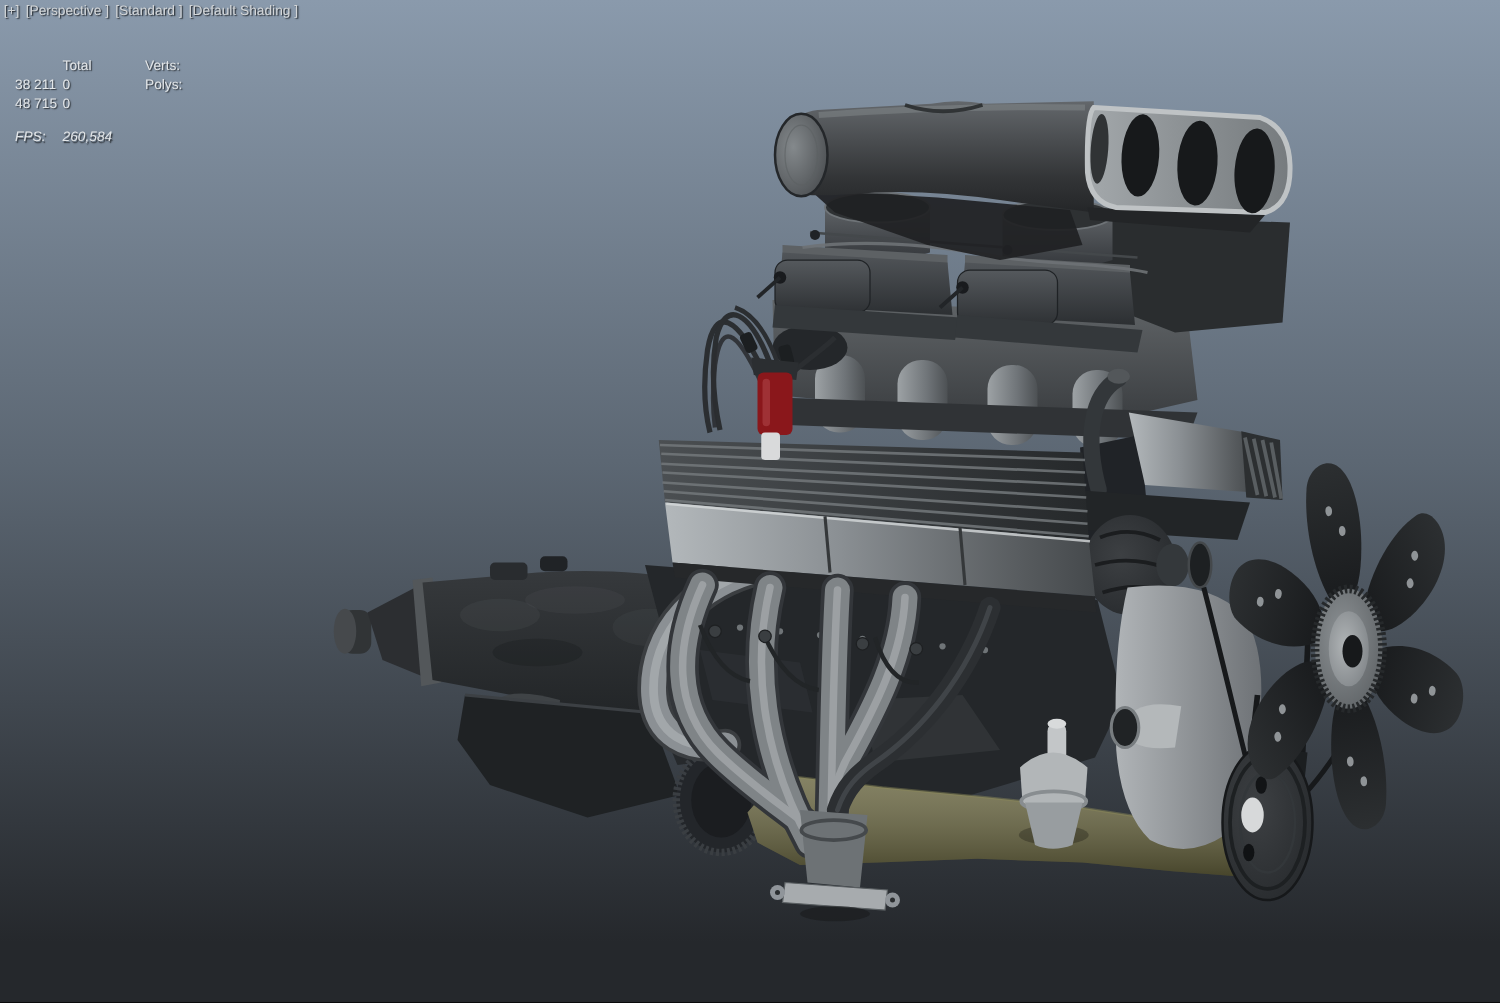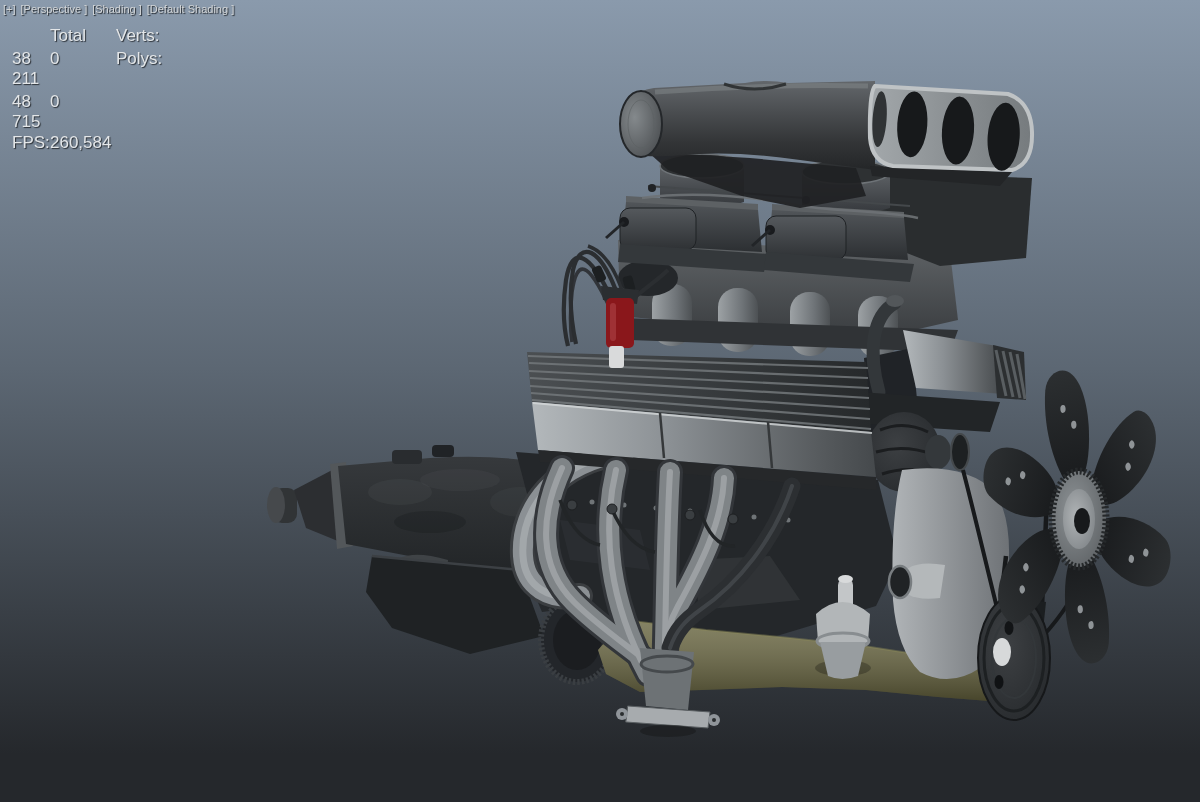--- a/index.html
+++ b/index.html
@@ -8,26 +8,26 @@
     background:linear-gradient(180deg,#8a9aac 0%,#5c6773 46%,#25282c 94%);
     font-family:"Liberation Sans",sans-serif;
   }
   .viewport svg{position:absolute;left:0;top:0;}
   .vp-label{
     position:absolute;left:3px;top:3px;display:flex;gap:5px;
     font-size:11px;color:#d3d6d8;text-shadow:1px 1px 1px rgba(8,10,12,.8);
     z-index:5;white-space:pre;cursor:default;
   }
   .hud-stats{
-    position:absolute;left:12px;top:26px;z-index:5;
-    font-size:17px;color:#e3e6e8;text-shadow:1px 1px 1px rgba(8,10,12,.7);
+    position:absolute;left:12px;top:47px;z-index:5;
+    font-size:11px;color:#e3e6e8;text-shadow:1px 1px 1px rgba(8,10,12,.7);
   }
   .stat-grid{display:grid;grid-template-columns:38px 66px 30px;row-gap:3px;}
   .col-h{grid-column:2;}
-  .fps-row{display:grid;grid-template-columns:38px 66px;margin-top:1px;}
+  .fps-row{display:grid;grid-template-columns:38px 66px;margin-top:15px;font-style:italic;}
 </style>
 </head>
 <body>
 
 <div class="viewport" style="background: linear-gradient(rgb(138, 154, 172) 0%, rgb(92, 103, 115) 46%, rgb(37, 40, 44) 94%);">
 
   <svg width="1200" height="802" viewBox="0 0 1200 802">
     <defs>
       <linearGradient id="gScoop" x1="0" y1="0" x2="0" y2="1">
         <stop offset="0" stop-color="#63676b"></stop>
@@ -379,21 +379,21 @@
       <polygon points="601,286 639,290 637,304 603,300" fill="#2b2e31"></polygon>
       <rect x="606" y="298" width="28" height="50" rx="5" fill="#8a171b"></rect>
       <rect x="610" y="303" width="6" height="38" rx="3" fill="#b0474b" opacity="0.55"></rect>
       <rect x="609" y="346" width="15" height="22" rx="3" fill="#d9dadb"></rect>
     </g>
   </svg>
 
   <div class="vp-label">
     <span>[+]</span>
     <span>[Perspective ]</span>
-    <span>[Shading ]</span>
+    <span>[Standard ]</span>
     <span>[Default Shading ]</span>
   </div>
 
   <div class="hud-stats">
     <div class="stat-grid">
       <span class="col-h">Total</span>
       <span>Verts:</span>
       <span>38 211</span>
       <span>0</span>
       <span>Polys:</span>

